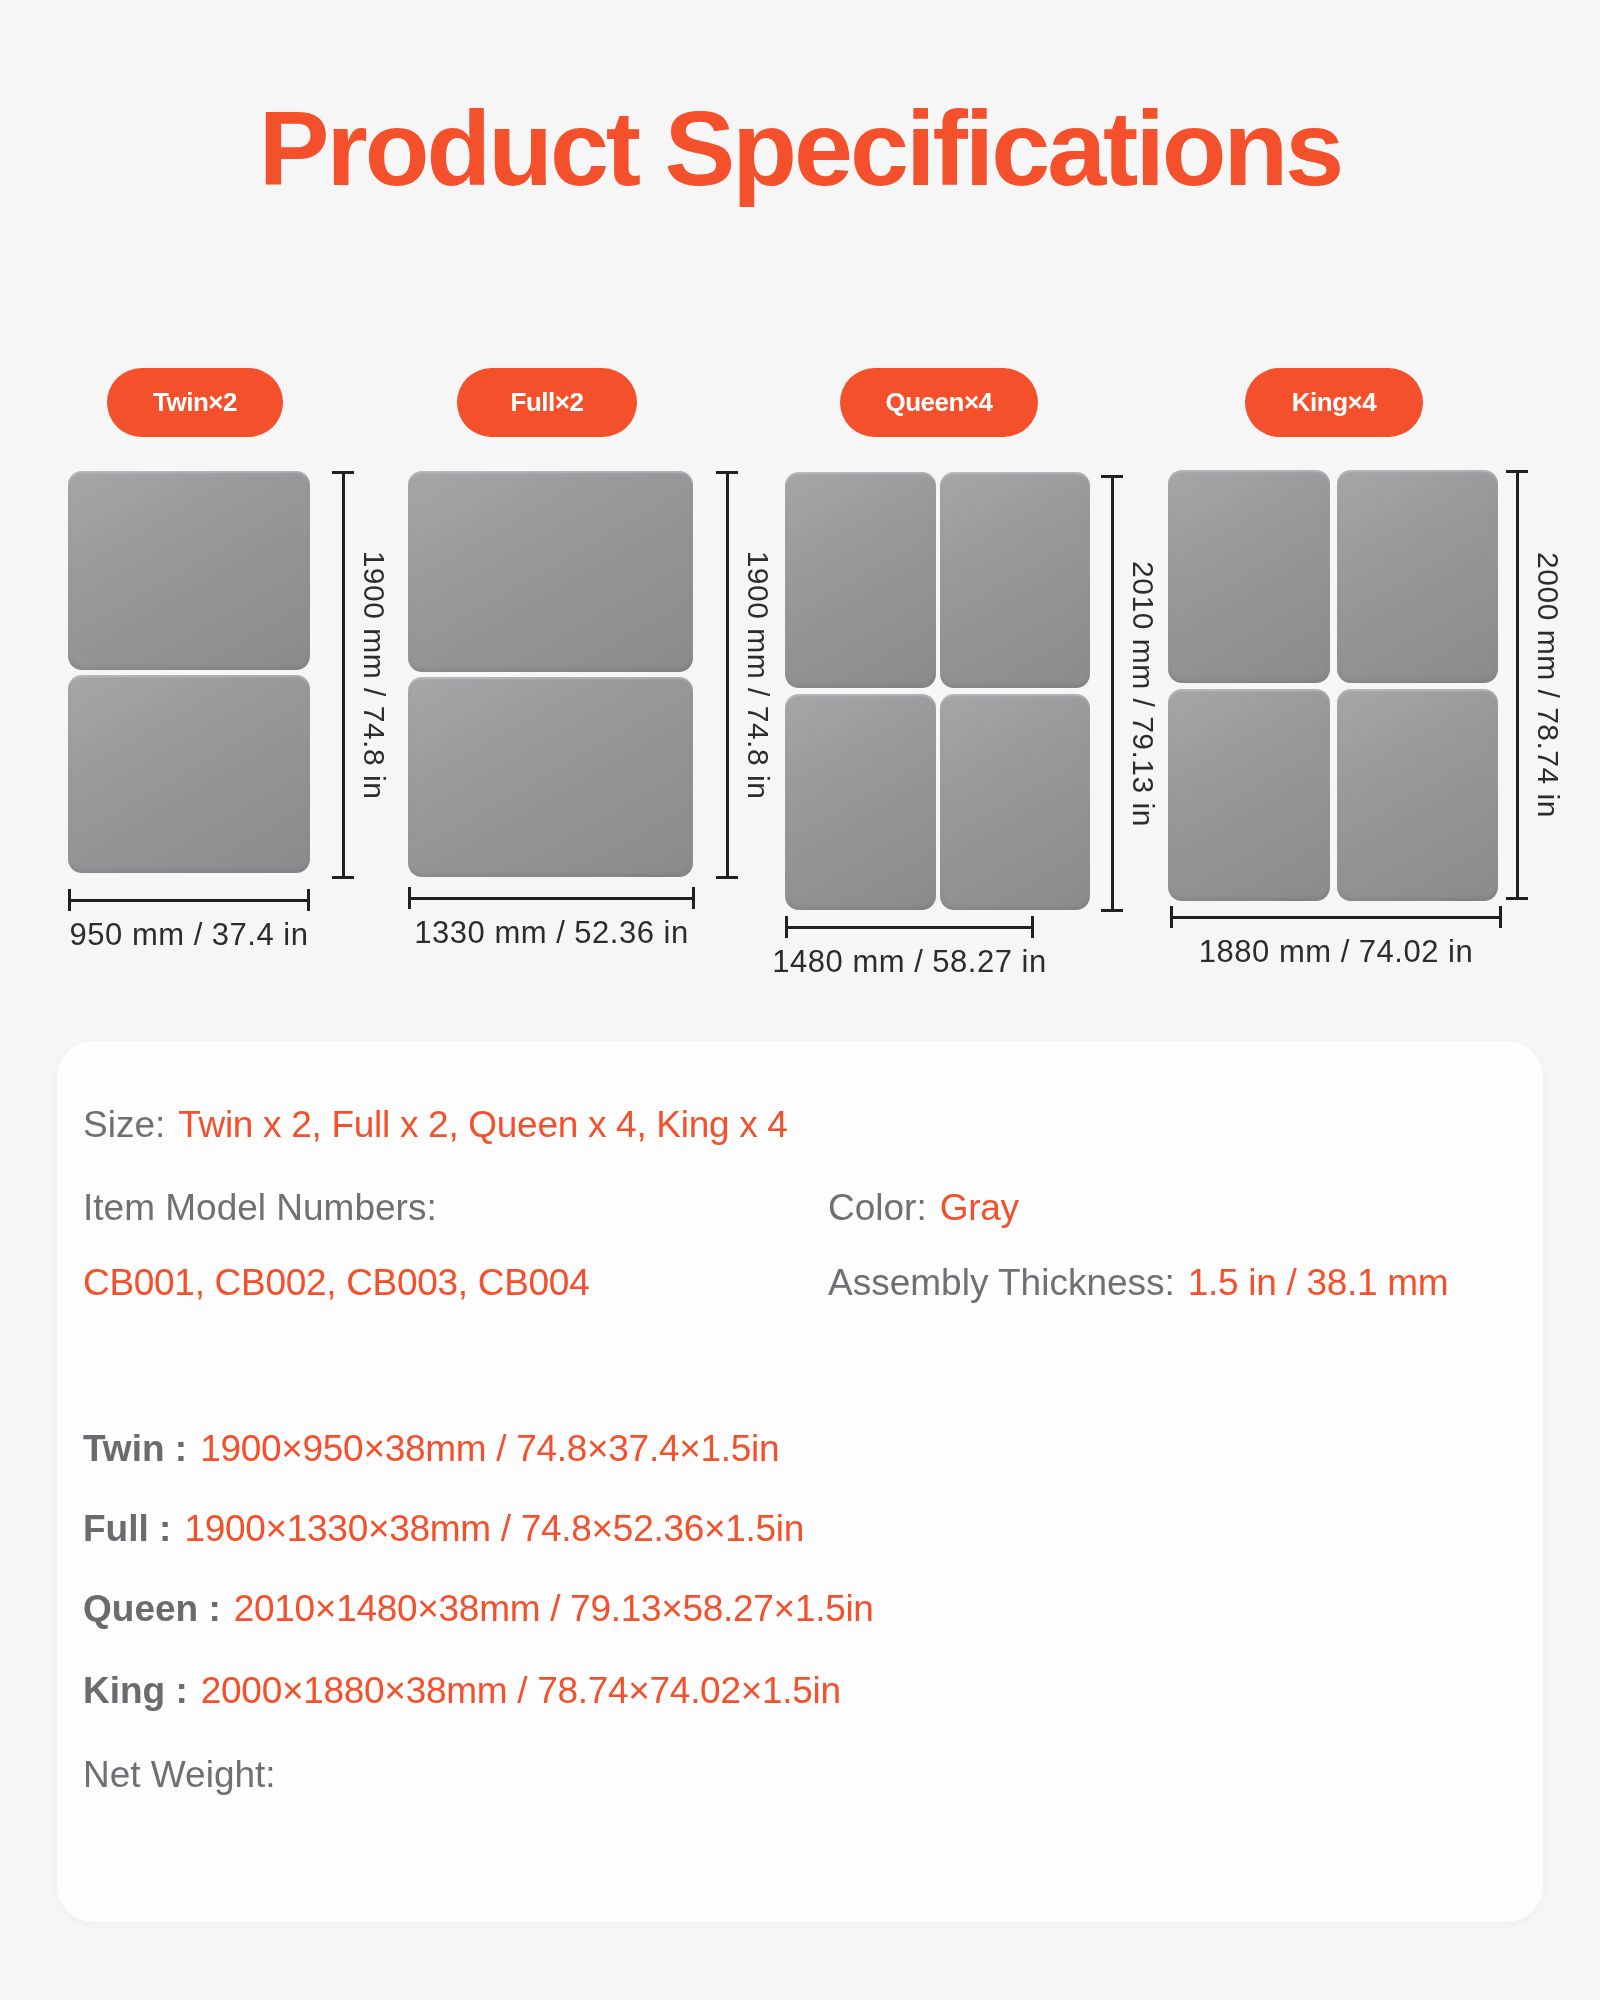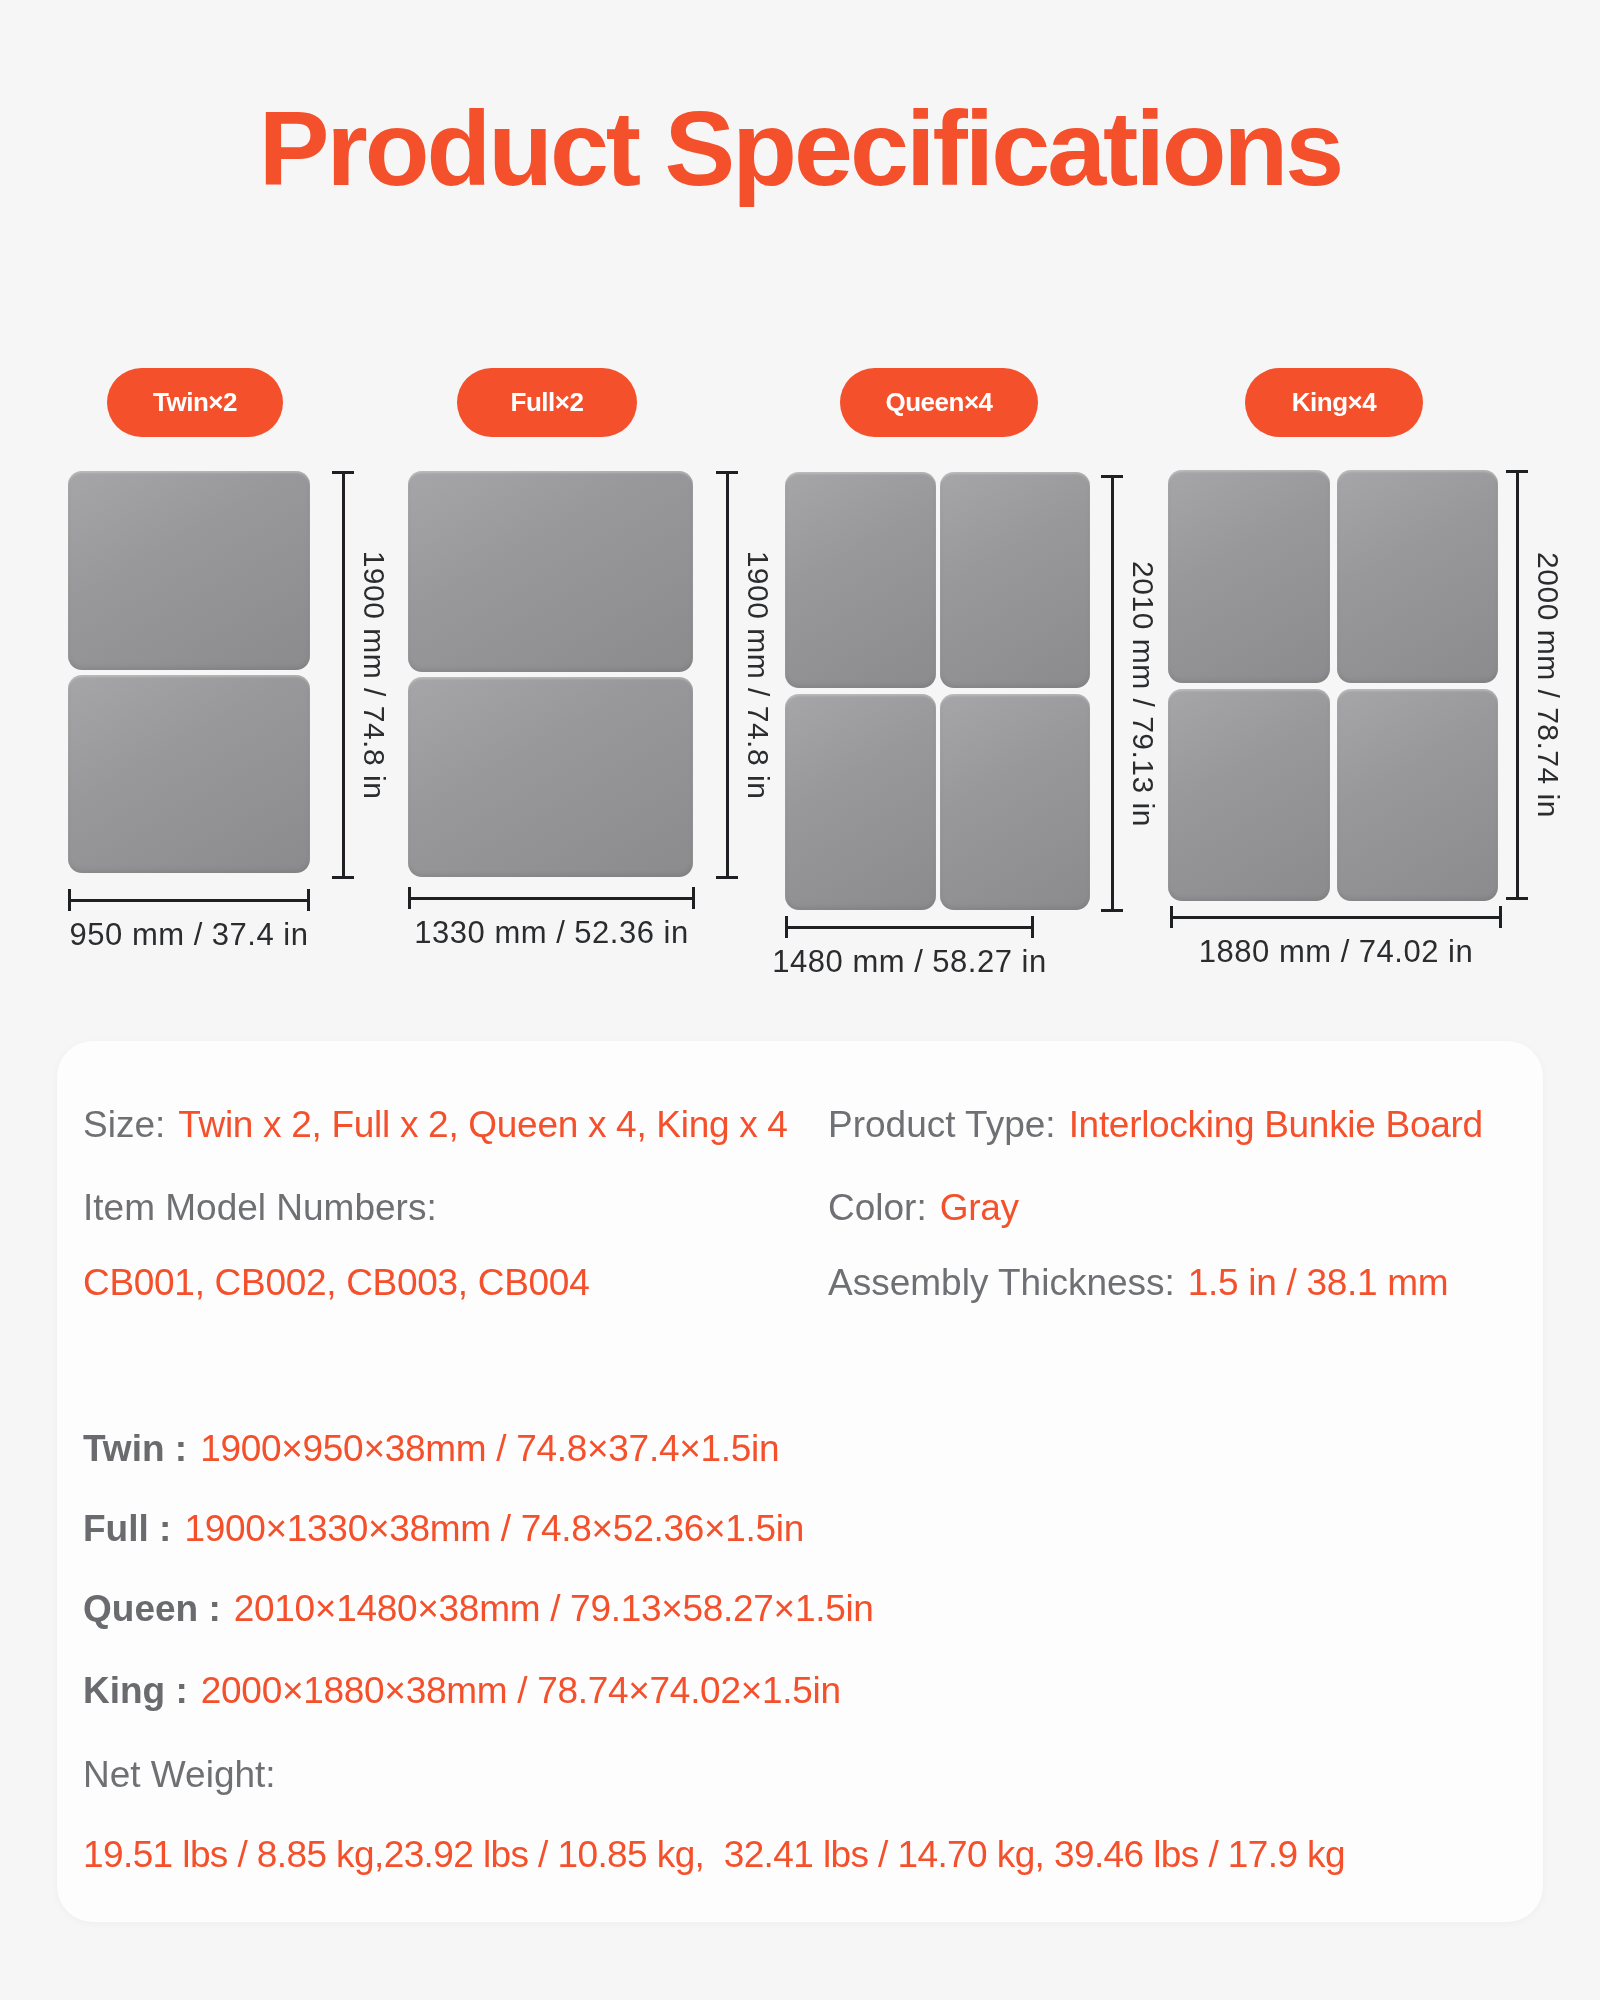--- a/index.html
+++ b/index.html
@@ -193,23 +193,20 @@
       <i class="cap r"></i>
       <span class="hlabel">1880 mm / 74.02 in</span>
     </div>
   </div>
 
   <div class="card">
 
     <div class="row col-l r1">
       <span class="lab">Size:</span><span class="val">Twin x 2, Full x 2, Queen x 4, King x 4</span>
     </div>
-    <div class="row col-r r1">
-      <span class="lab">Product Type:</span><span class="val">Interlocking Bunkie Board</span>
-    </div>
 
     <div class="row col-l r2">
       <span class="lab">Item Model Numbers:</span>
     </div>
     <div class="row col-r r2">
       <span class="lab">Color:</span><span class="val">Gray</span>
     </div>
 
     <div class="row col-l r3 r3l">
       <span class="val">CB001, CB002, CB003, CB004</span>
@@ -228,18 +225,15 @@
     <div class="row col-l r7">
       <span class="lab semi">Queen :</span><span class="val">2010×1480×38mm / 79.13×58.27×1.5in</span>
     </div>
     <div class="row col-l r8">
       <span class="lab semi">King :</span><span class="val">2000×1880×38mm / 78.74×74.02×1.5in</span>
     </div>
 
     <div class="row col-l r9">
       <span class="lab">Net Weight:</span>
     </div>
-    <div class="row col-l r10">
-      <span class="val">19.51 lbs / 8.85 kg,23.92 lbs / 10.85 kg,  32.41 lbs / 14.70 kg, 39.46 lbs / 17.9 kg</span>
-    </div>
 
   </div>
 </div>
 
 </body></html>

